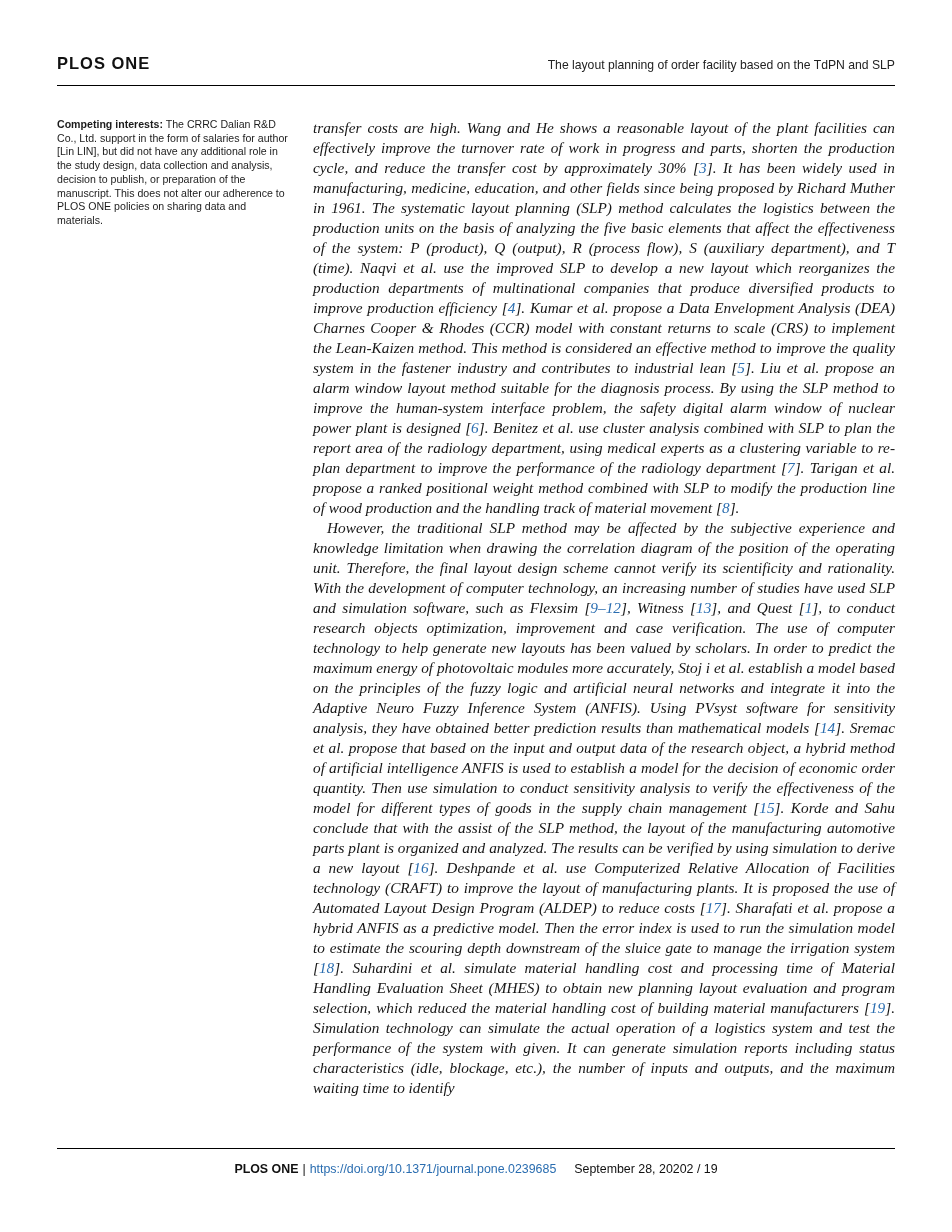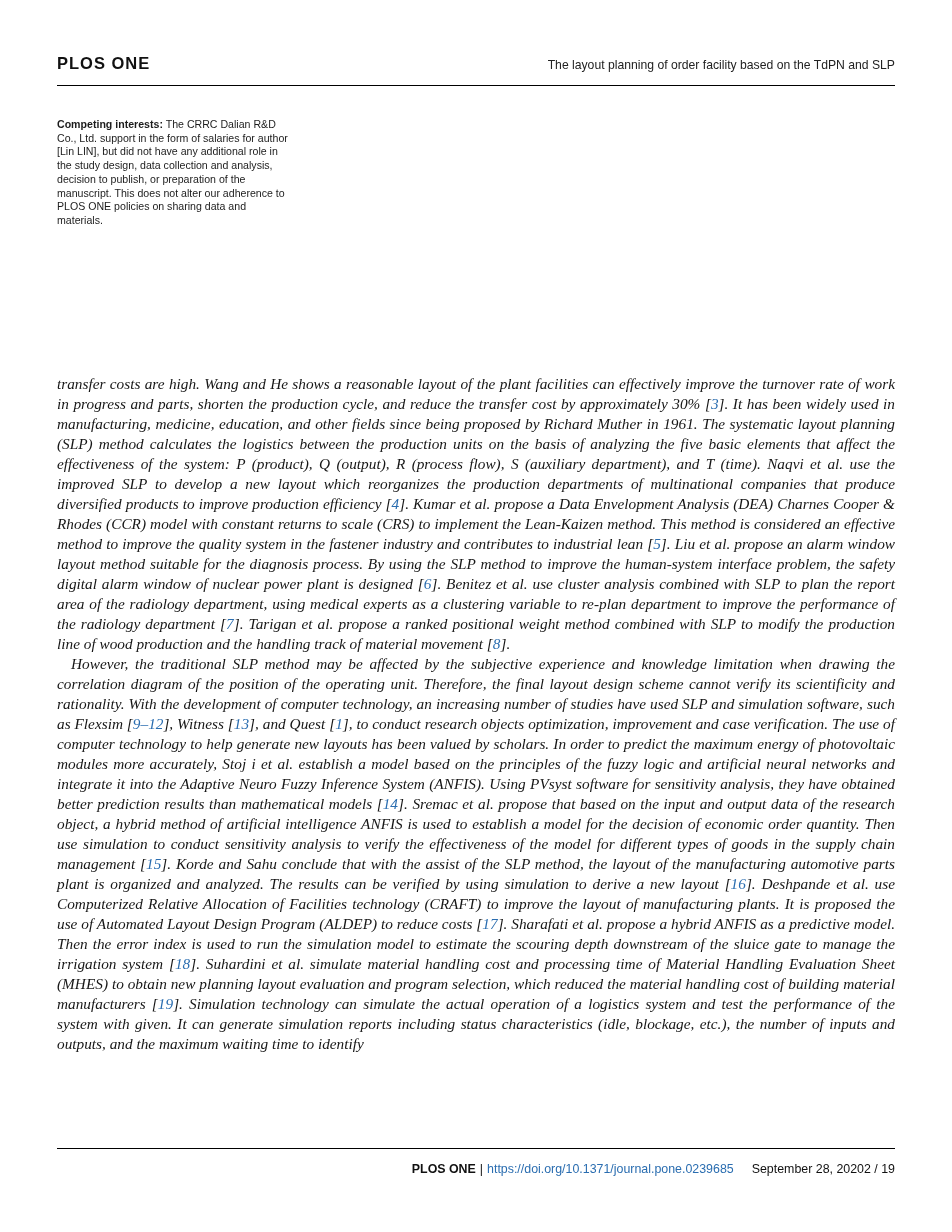--- a/index.html
+++ b/index.html
@@ -38,21 +38,20 @@
   }
   .header-rule {
     margin-top: 12px;
     border-bottom: 1.5px solid #000;
   }
   
   .content {
     margin-top: 32px;
     display: flex;
     gap: 21px;
-    flex-direction: column;
   }
   .sidenote {
     width: 235px;
     flex: 0 0 235px;
     font-family: "Liberation Sans", "DejaVu Sans", sans-serif;
     font-size: 10.6px;
     line-height: 13.7px;
     color: #1c1c1c;
   }
   .note-label { font-weight: 700; }
@@ -76,21 +75,21 @@
     left: 57px;
     right: 57px;
     font-family: "Liberation Sans", "DejaVu Sans", sans-serif;
     font-size: 12.4px;
     color: #111;
   }
   .footer-rule { border-top: 1.5px solid #000; }
   .footer-row {
     margin-top: 13px;
     display: flex;
-    justify-content: flex-end;
+    justify-content: center;
     align-items: baseline;
   }
   .footer-journal { font-weight: 700; }
   .footer-sep { margin: 0 4px; }
   .footer-doi {
     color: var(--link, #2a6db0);
     text-decoration: none;
     cursor: pointer;
   }
   .footer-date { margin-left: 18px; }

